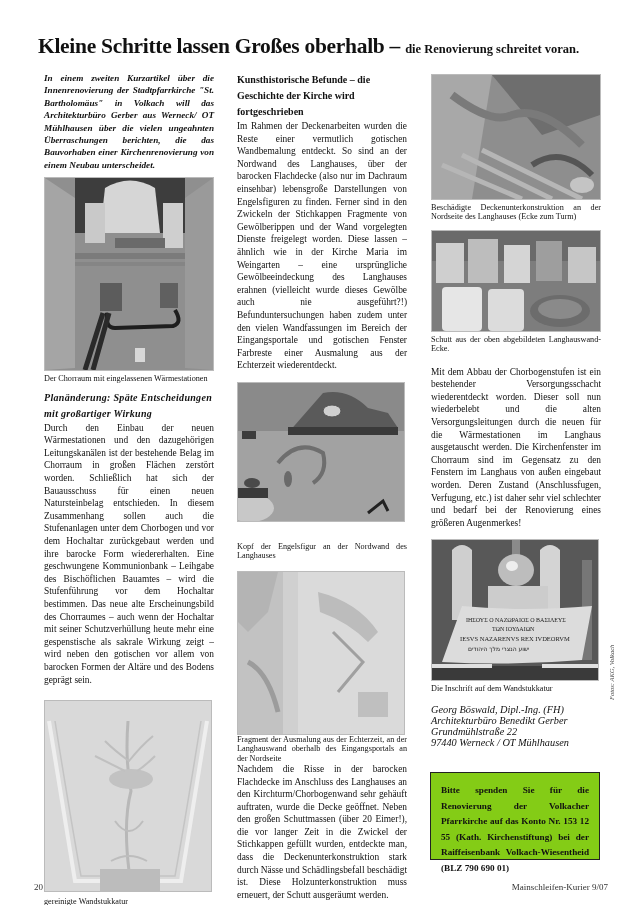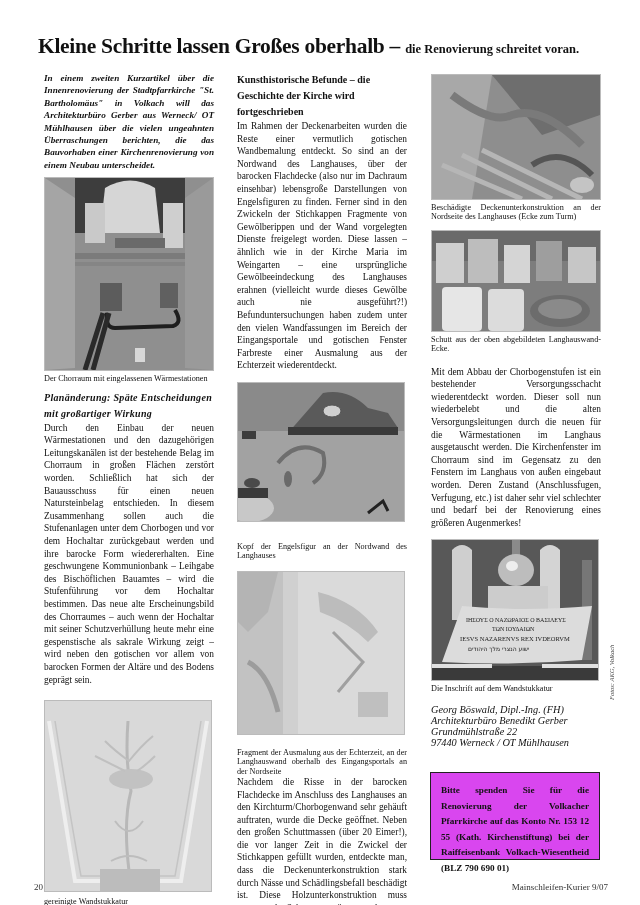--- a/index.html
+++ b/index.html
@@ -11,21 +11,21 @@
   .col1 { left: 44px; width: 170px; }
   .col2 { left: 237px; width: 170px; }
   .col3 { left: 431px; width: 170px; }
   p { margin: 0; font-size: 9.4px; line-height: 12.6px; text-align: justify; hyphens: auto; }
   .intro { font-style: italic; font-weight: bold; font-size: 9.2px; line-height: 12.4px; }
   h3 { margin: 0; font-size: 10px; line-height: 16px; font-weight: bold; }
   h3.italic { font-style: italic; letter-spacing: 0.3px; }
   .caption { font-size: 8.2px; line-height: 9.4px; margin-top: 2px; text-align: justify; }
   .photo { position: relative; overflow: hidden; border: 1px solid #bbb; }
   .signature { font-style: italic; font-size: 10.3px; line-height: 11.2px; }
-  .donation { position: absolute; left: 430px; top: 772px; width: 170px; height: 88px; background: #d946ef; border: 1.5px solid #222; box-sizing: border-box; padding: 10px 10px 0 10px; }
+  .donation { position: absolute; left: 430px; top: 772px; width: 170px; height: 88px; background: #84cc16; border: 1.5px solid #222; box-sizing: border-box; padding: 10px 10px 0 10px; }
   .donation p { font-weight: bold; font-size: 9.2px; line-height: 15.5px; text-align: justify; }
   .footer-left { position: absolute; left: 34px; top: 882px; font-size: 9px; color: #333; }
   .footer-right { position: absolute; right: 32px; top: 882px; font-size: 9px; color: #333; padding-left: 20px; }
   .credit { position: absolute; left: 608px; top: 700px; font-size: 6.5px; font-style: italic; color: #444; transform: rotate(-90deg); transform-origin: left top; white-space: nowrap; }
 </style>
 </head>
 <body>
 
 <div class="headline">
   <span class="main">Kleine Schritte lassen Großes oberhalb – </span><span class="sub">die Renovierung schreitet voran.</span>
@@ -96,21 +96,21 @@
       <rect width="166" height="162" fill="#d0d0d0"></rect>
       <rect x="0" y="0" width="45" height="162" fill="#c2c2c2"></rect>
       <path d="M0 0 L40 0 L30 40 L10 60 L0 50 Z" fill="#b4b4b4"></path>
       <rect x="60" y="0" width="106" height="162" fill="#dadada"></rect>
       <path d="M80 20 Q120 30 140 60 L130 70 Q110 50 82 40 Z" fill="#bcbcbc"></path>
       <path d="M95 60 L125 90 L100 120" stroke="#a0a0a0" stroke-width="3" fill="none"></path>
       <path d="M10 90 Q30 100 40 140" stroke="#9c9c9c" stroke-width="5" fill="none"></path>
       <rect x="120" y="120" width="30" height="25" fill="#bfbfbf"></rect>
     </svg>
   </div>
-  <div class="caption" style="margin-top:13px;">Fragment der Ausmalung aus der Echterzeit, an der Langhauswand oberhalb des Eingangsportals an der Nordseite</div>
+  <div class="caption" style="margin-top:0;">Fragment der Ausmalung aus der Echterzeit, an der Langhauswand oberhalb des Eingangsportals an der Nordseite</div>
   <p>Nachdem die Risse in der barocken Flachdecke im Anschluss des Langhauses an den Kirchturm/Chorbogenwand sehr gehäuft auftraten, wurde die Decke geöffnet. Neben den großen Schuttmassen (über 20 Eimer!), die vor langer Zeit in die Zwickel der Stichkappen gefüllt wurden, entdeckte man, dass die Deckenunterkonstruktion stark durch Nässe und Schädlingsbefall beschädigt ist. Diese Holzunterkonstruktion muss erneuert, der Schutt ausgeräumt werden.</p>
 </div>
 
 <div class="col col3">
   <div class="photo" style="width:168px;height:124px;margin-top:2px;background:#8c8c8c;">
     <svg width="168" height="124" viewBox="0 0 168 124">
       <rect width="168" height="124" fill="#8e8e8e"></rect>
       <path d="M0 0 L60 0 L40 124 L0 124 Z" fill="#a8a8a8"></path>
       <path d="M60 0 L168 0 L168 40 L110 60 Z" fill="#6e6e6e"></path>
       <path d="M20 20 Q60 50 80 40 Q110 30 150 70" stroke="#7a7a7a" stroke-width="8" fill="none"></path>

